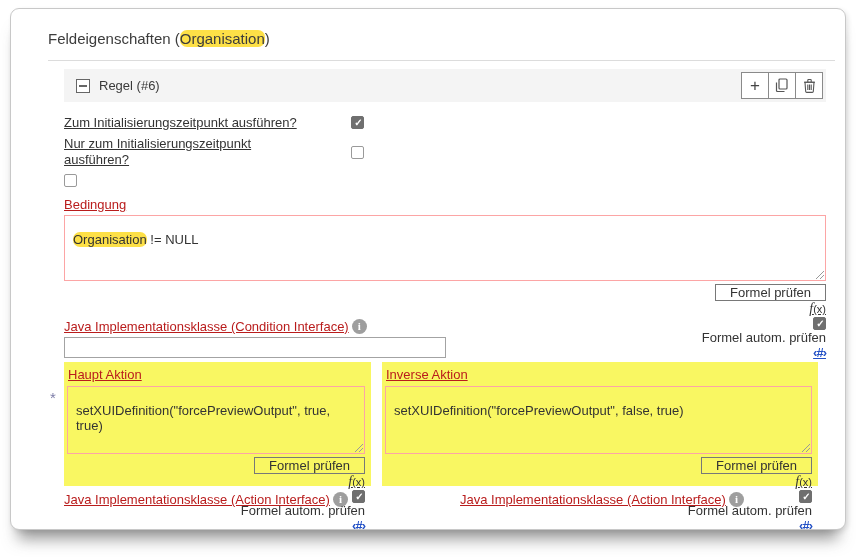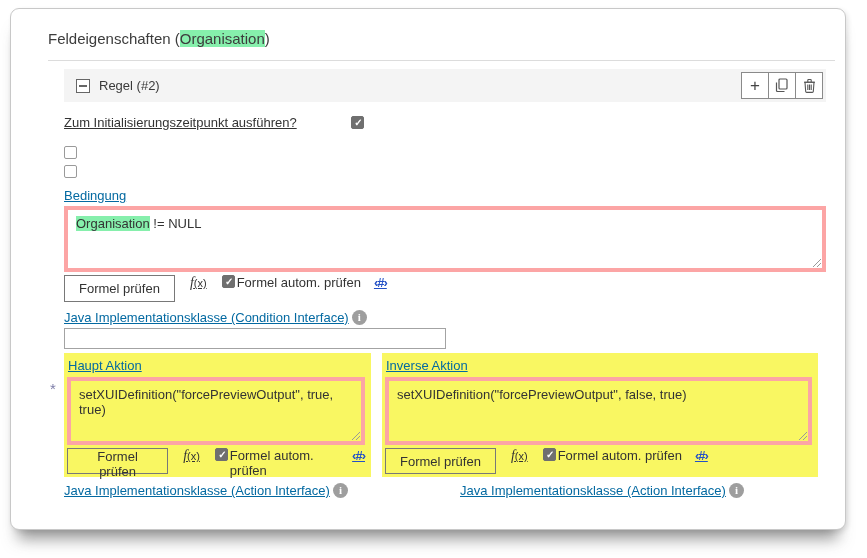--- a/index.html
+++ b/index.html
@@ -8,21 +8,21 @@
     width:867px; height:558px; background:#ffffff; overflow:hidden;
     font-family:"Liberation Sans", sans-serif; color:#333;
   }
   .page {
     position:absolute; left:10px; top:8px; width:836px; height:522px;
     background:#fff; border:1px solid #c8c8c8; border-radius:9px;
     box-shadow: 0 17px 15px -8px rgba(70,70,70,.55), 2px 2px 5px rgba(0,0,0,.10);
     overflow:hidden;
   }
   .page-title { margin:21px 0 0 37px; font-size:15px; color:#3c3c3c; }
-  .hl { background:#86efac; }
+  .hl { background:#fde047;border-radius:7px; }
   .divider { border:none; border-top:1px solid #dcdcdc; margin:13px 10px 0 37px; }
   .section { margin:8px 0 0 53px; width:762px; position:relative; }
 
   
   .rule-header { height:33px; background:#f4f4f4; display:flex; align-items:center; padding:0 3px 0 12px; }
   .collapse-box { width:14px; height:14px; border:1px solid #666; background:#fff; display:flex; align-items:center; justify-content:center; margin-right:9px; flex:none; cursor:pointer; }
   .collapse-box i { display:block; width:8px; height:2px; background:#666; }
   .rule-title { font-size:13px; color:#3a3a3a; }
   .toolbar { margin-left:auto; display:flex; }
   .tb-btn { width:28px; height:27px; background:#fff; border:1px solid #8a8a8a; margin-left:-1px; display:flex; align-items:center; justify-content:center; padding:0; cursor:pointer; color:#555; }
@@ -30,32 +30,32 @@
 
   
   .options { margin-top:13px; }
   .opt-row { display:flex; margin-bottom:5px;gap:43px; }
   .opt-label { width:244px; font-size:13px; line-height:16px; color:#333; text-decoration:underline; cursor:pointer; }
   .cbox { width:13px; height:13px; border:1px solid #9a9a9a; border-radius:2px; background:#fff; flex:none; margin-top:1px; cursor:pointer; position:relative; }
   .cbox.checked { background:#6f6f6f; border-color:#6f6f6f; }
   .cbox.checked::after { content:"✓"; position:absolute; left:0; top:-1px; width:13px; text-align:center; color:#fff; font-size:10px; font-weight:bold; line-height:14px; }
   .opt-row.mid .cbox { margin-top:10px; }
 
-  .field-label { font-size:13px; color:#0369a1; text-decoration:underline; cursor:pointer; display:inline-block;text-align:right; }
+  .field-label { font-size:13px; color:#b91c1c; text-decoration:underline; cursor:pointer; display:inline-block;text-align:right; }
   .lbl-row { margin-top:8px; }
 
   
-  .tarea { position:relative; border:4px solid #fca5a5; background:#fff; font-size:13px; color:#333; padding:6px 8px; overflow:hidden; }
+  .tarea { position:relative; border:1px solid #fca5a5; background:#fff; font-size:13px; color:#333; padding:16px 8px; overflow:hidden; }
   .tarea .grip { position:absolute; right:1px; bottom:1px; width:10px; height:10px; cursor:nwse-resize;
     background-image:repeating-linear-gradient(135deg, transparent 0 2px, #999 2px 3px);
     clip-path:polygon(100% 0, 100% 100%, 0 100%); }
   .cond-area { width:762px; height:66px; margin-top:2px; }
 
   
-  .check-row { display:flex; align-items:flex-start; margin-top:3px; height:28px; }
+  .check-row { display:flex; align-items:flex-end; margin-top:3px; height:28px;flex-direction:column; }
   .btn-check { font-size:13px; color:#333; background:transparent; border:1px solid #787878; height:27px; padding:0 14px; cursor:pointer; font-family:"Liberation Sans", sans-serif; }
   .fx-link { margin-left:15px; font-size:13px; color:#333; text-decoration:underline; cursor:pointer; white-space:nowrap; }
   .fx-link .f { font-style:italic; font-family:"Liberation Serif", serif; font-size:14px; }
   .fx-link .args { font-size:11px; }
   .check-row .cbox { margin-left:15px; margin-top:0; }
   .auto-label { font-size:13px; color:#333; margin-left:2px; }
   .hash-link { margin-left:13px; font-size:13px; font-weight:bold; color:#2451c6; text-decoration:underline; cursor:pointer; letter-spacing:-1px; }
 
   .info-row { margin-top:7px; display:flex; align-items:center; gap:3px; }
   .info-icon { width:15px; height:15px; border-radius:50%; background:#9e9e9e; color:#fff; flex:none;
@@ -87,21 +87,21 @@
   <div class="page-title"><span>Feldeigenschaften (</span><span class="hl">Organisation</span><span>)</span></div>
 
   <hr class="divider">
 
   <div class="section">
 
     <div class="rule-header">
       <span class="collapse-box">
           <i></i>
         </span>
-      <span class="rule-title">Regel (#2)</span>
+      <span class="rule-title">Regel (#6)</span>
       <span class="toolbar">
         <button class="tb-btn">
           <span style="font-size:17px;line-height:17px;color:#444;">+</span>
         </button>
         <button class="tb-btn">
           <svg width="14" height="15" viewBox="0 0 14 15" fill="none" stroke="#555" stroke-width="1.2">
             <rect x="4" y="1" width="8" height="10" rx="1"></rect>
             <path d="M9.5 13.5H2.5a1 1 0 0 1-1-1V4.5"></path>
           </svg>
         </button>
@@ -117,20 +117,21 @@
         </button>
       </span>
     </div>
 
     <div class="options">
       <div class="opt-row">
         <span class="opt-label">Zum Initialisierungszeitpunkt ausführen?</span>
         <span class="cbox checked"></span>
       </div>
       <div class="opt-row mid">
+        <span class="opt-label">Nur zum Initialisierungszeitpunkt ausführen?</span>
         <span class="cbox"></span>
       </div>
       <div class="opt-row">
         <span class="cbox" style="margin-top:1px;"></span>
       </div>
     </div>
 
     <div class="lbl-row">
       <span class="field-label">Bedingung</span>
     </div>

